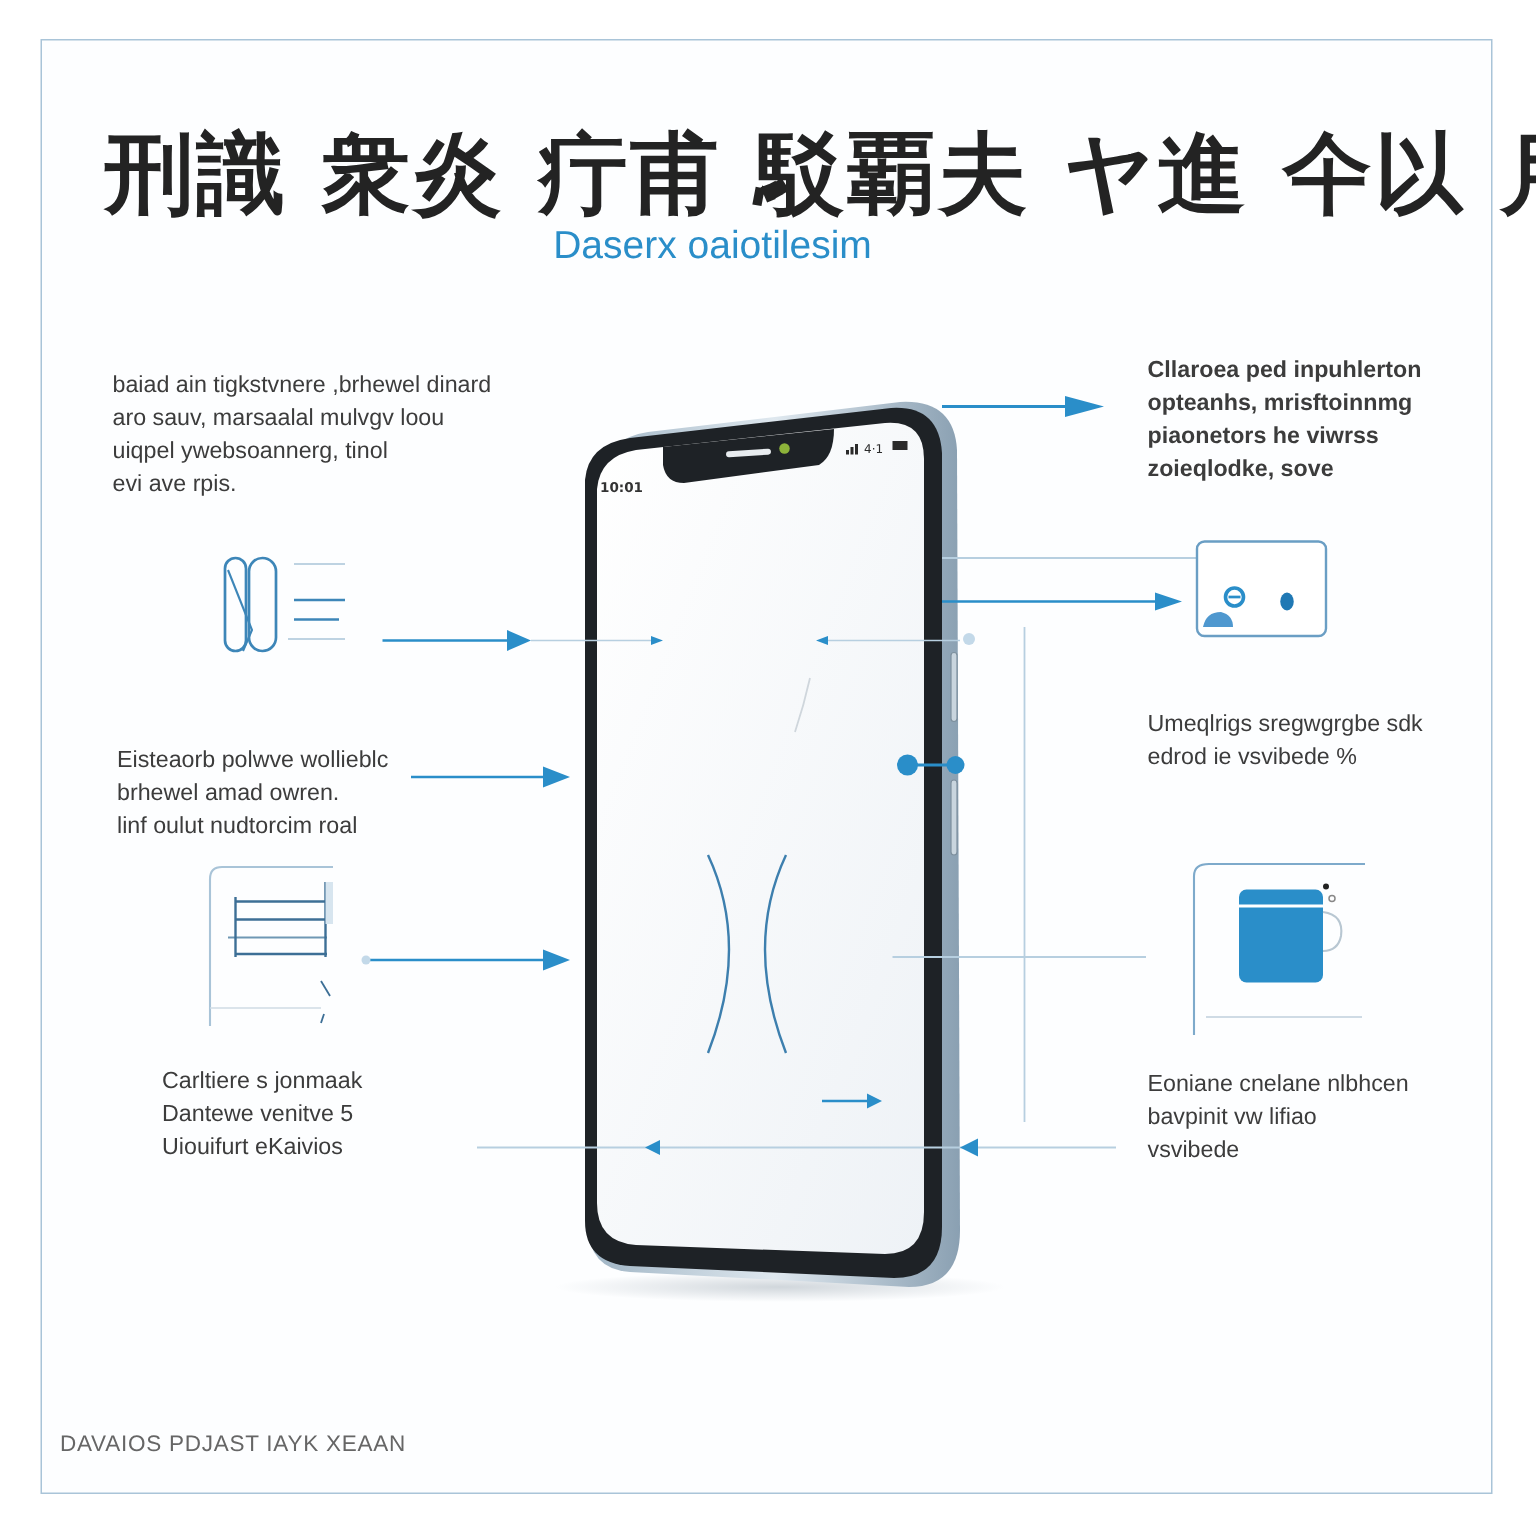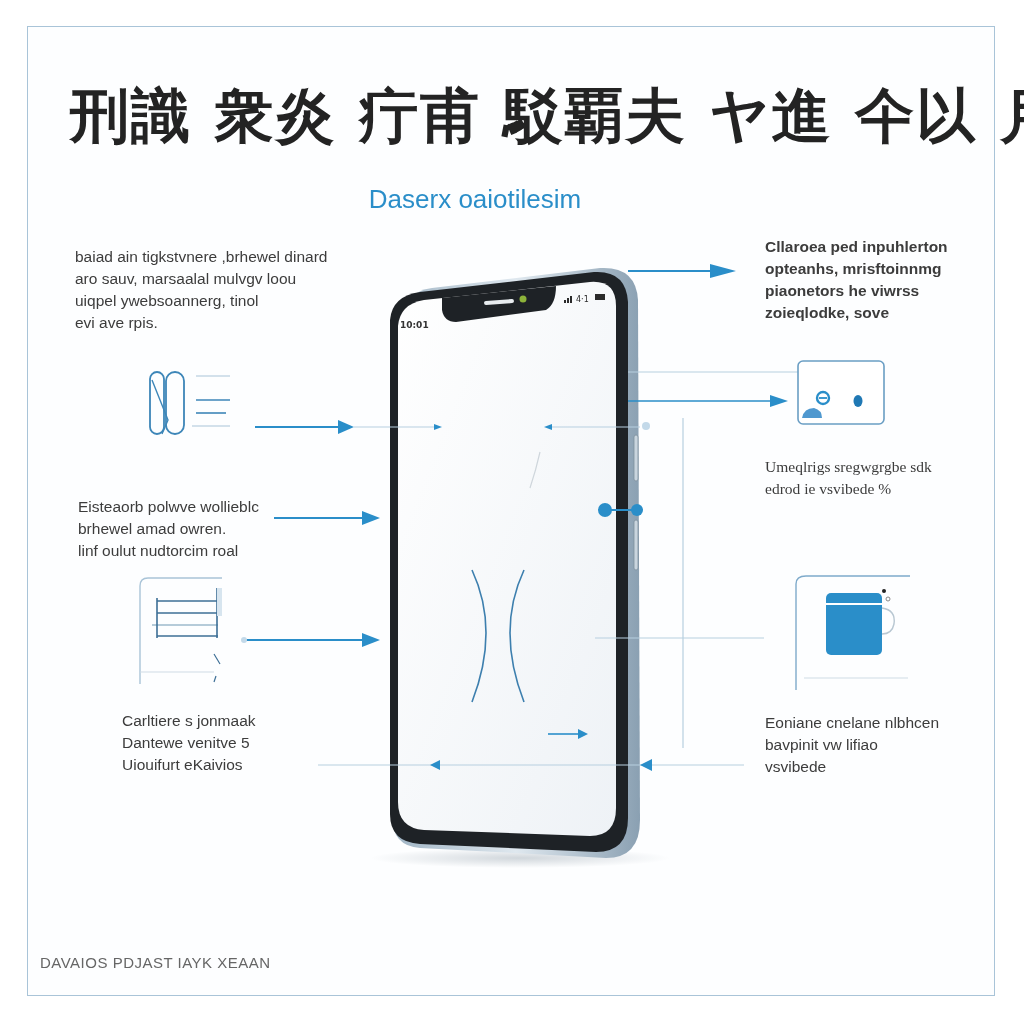--- a/index.html
+++ b/index.html
@@ -4,48 +4,48 @@
 <style>
   html, body { margin: 0; padding: 0; background: #ffffff; }
   body { width: 1024px; height: 1024px; position: relative; overflow: hidden;
          font-family: "Liberation Sans", "DejaVu Sans", sans-serif; }
   .frame { position: absolute; left: 27px; top: 26px; width: 968px; height: 970px;
            border: 1.5px solid #a9c4d8; box-sizing: border-box; background: #fdfeff; }
   .title { position: absolute; left: 70px; top: 88px; width: 890px; text-align: center;
            font-family: "DejaVu Sans", sans-serif; font-weight: bold; font-size: 59px;
            letter-spacing: 2px; color: #232323; white-space: nowrap; line-height: 56px; }
   .subtitle { position: absolute; left: 300px; top: 146px; width: 350px; text-align: center;
-              font-size: 26px; color: #2a8ec9; line-height: 34px; white-space: nowrap; margin-top: 36px; }
+              font-size: 26px; color: #2a8ec9; line-height: 34px; white-space: nowrap; }
   .callout { position: absolute; font-size: 15.5px; line-height: 22px; color: #3c3c3c; white-space: pre-line; }
   .footer { position: absolute; left: 40px; top: 954px; font-size: 15px; color: #666; letter-spacing: 0.5px; white-space: nowrap; text-align: right; }
   svg.overlay { position: absolute; left: 0; top: 0; width: 1024px; height: 1024px; pointer-events: none; }
 </style>
 </head>
 <body>
 
 <div class="frame"></div>
 
 <div class="title">刑識 衆炎 疔甫 駁覇夫 ヤ進 仐以 月関韻</div>
 <div class="subtitle">Daserx oaiotilesim</div>
 
 <div class="callout" style="left:75px; top:246px;">baiad ain tigkstvnere ,brhewel dinard
 aro sauv, marsaalal mulvgv loou
 uiqpel ywebsoannerg, tinol
 evi ave rpis.</div>
 <div class="callout" style="left:78px; top:496px;">Eisteaorb polwve wollieblc
 brhewel amad owren.
 linf oulut nudtorcim roal</div>
-<div class="callout" style="left:122px; top:710px;">Carltiere s jonmaak
+<div class="callout" style="left:108px; top:710px;">Carltiere s jonmaak
 Dantewe venitve 5
 Uiouifurt eKaivios</div>
 <div class="callout" style="left:765px; top:236px;font-weight:bold;">Cllaroea ped inpuhlerton
 opteanhs, mrisftoinnmg
 piaonetors he viwrss
 zoieqlodke, sove</div>
-<div class="callout" style="left:765px; top:456px;font-family:Liberation Serif, serif;">Umeqlrigs sregwgrgbe sdk
+<div class="callout" style="left:765px; top:472px;">Umeqlrigs sregwgrgbe sdk
 edrod ie vsvibede %</div>
 <div class="callout" style="left:765px; top:712px;">Eoniane cnelane nlbhcen
 bavpinit vw lifiao
 vsvibede</div>
 
 <div class="footer">DAVAIOS PDJAST IAYK XEAAN</div>
 
 <svg class="overlay" viewBox="0 0 1024 1024" xmlns="http://www.w3.org/2000/svg">
   <defs>
     <linearGradient id="bezel" x1="0" x2="1" y1="0" y2="0">

